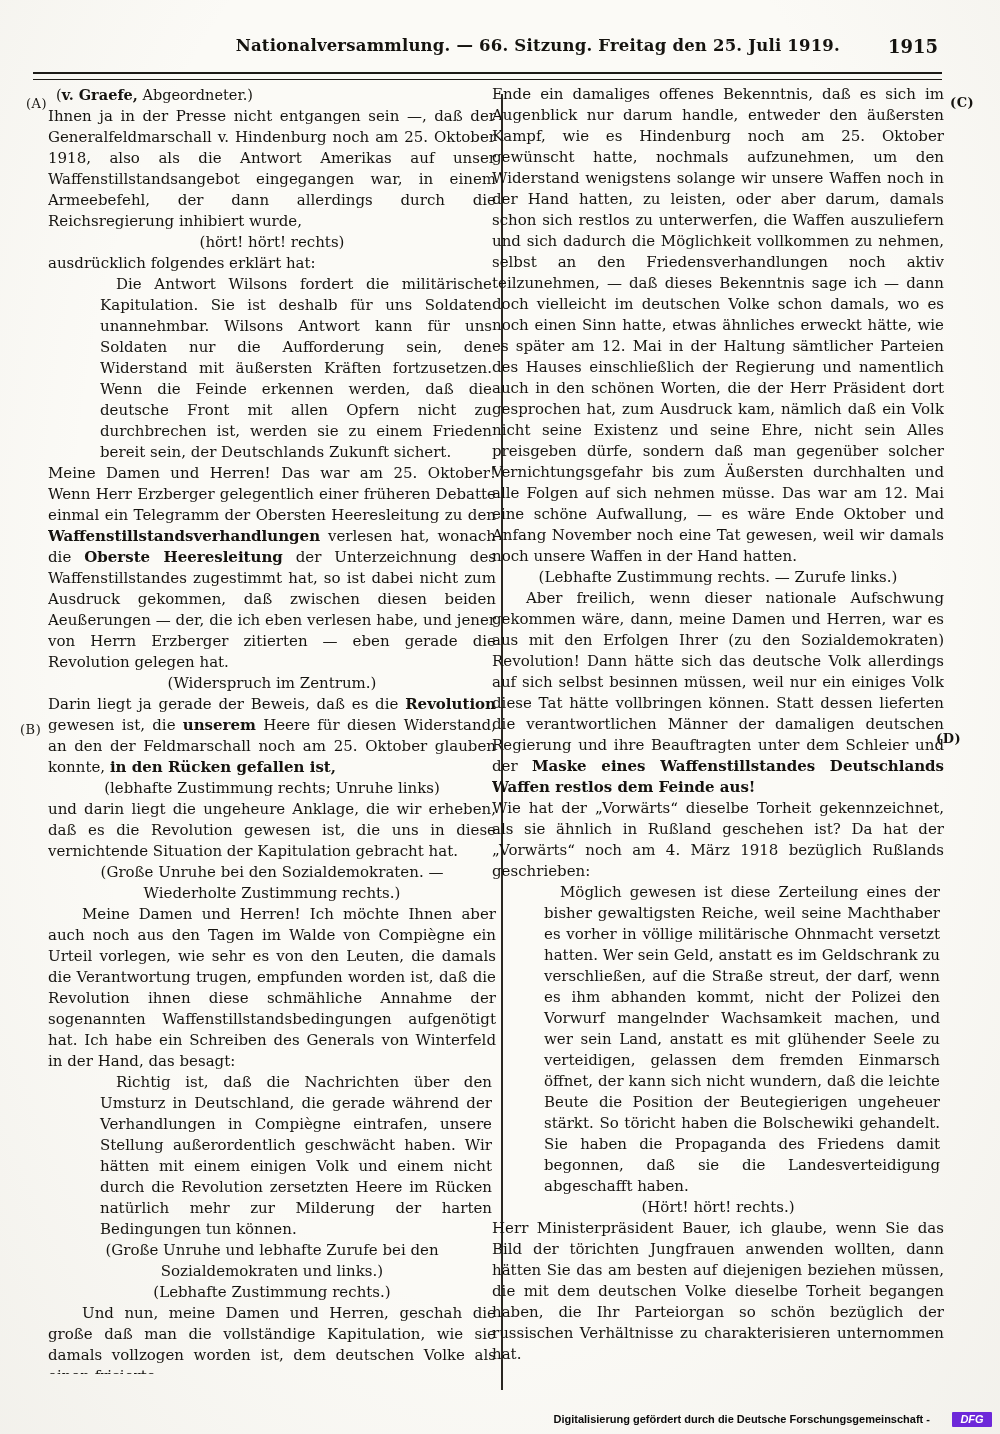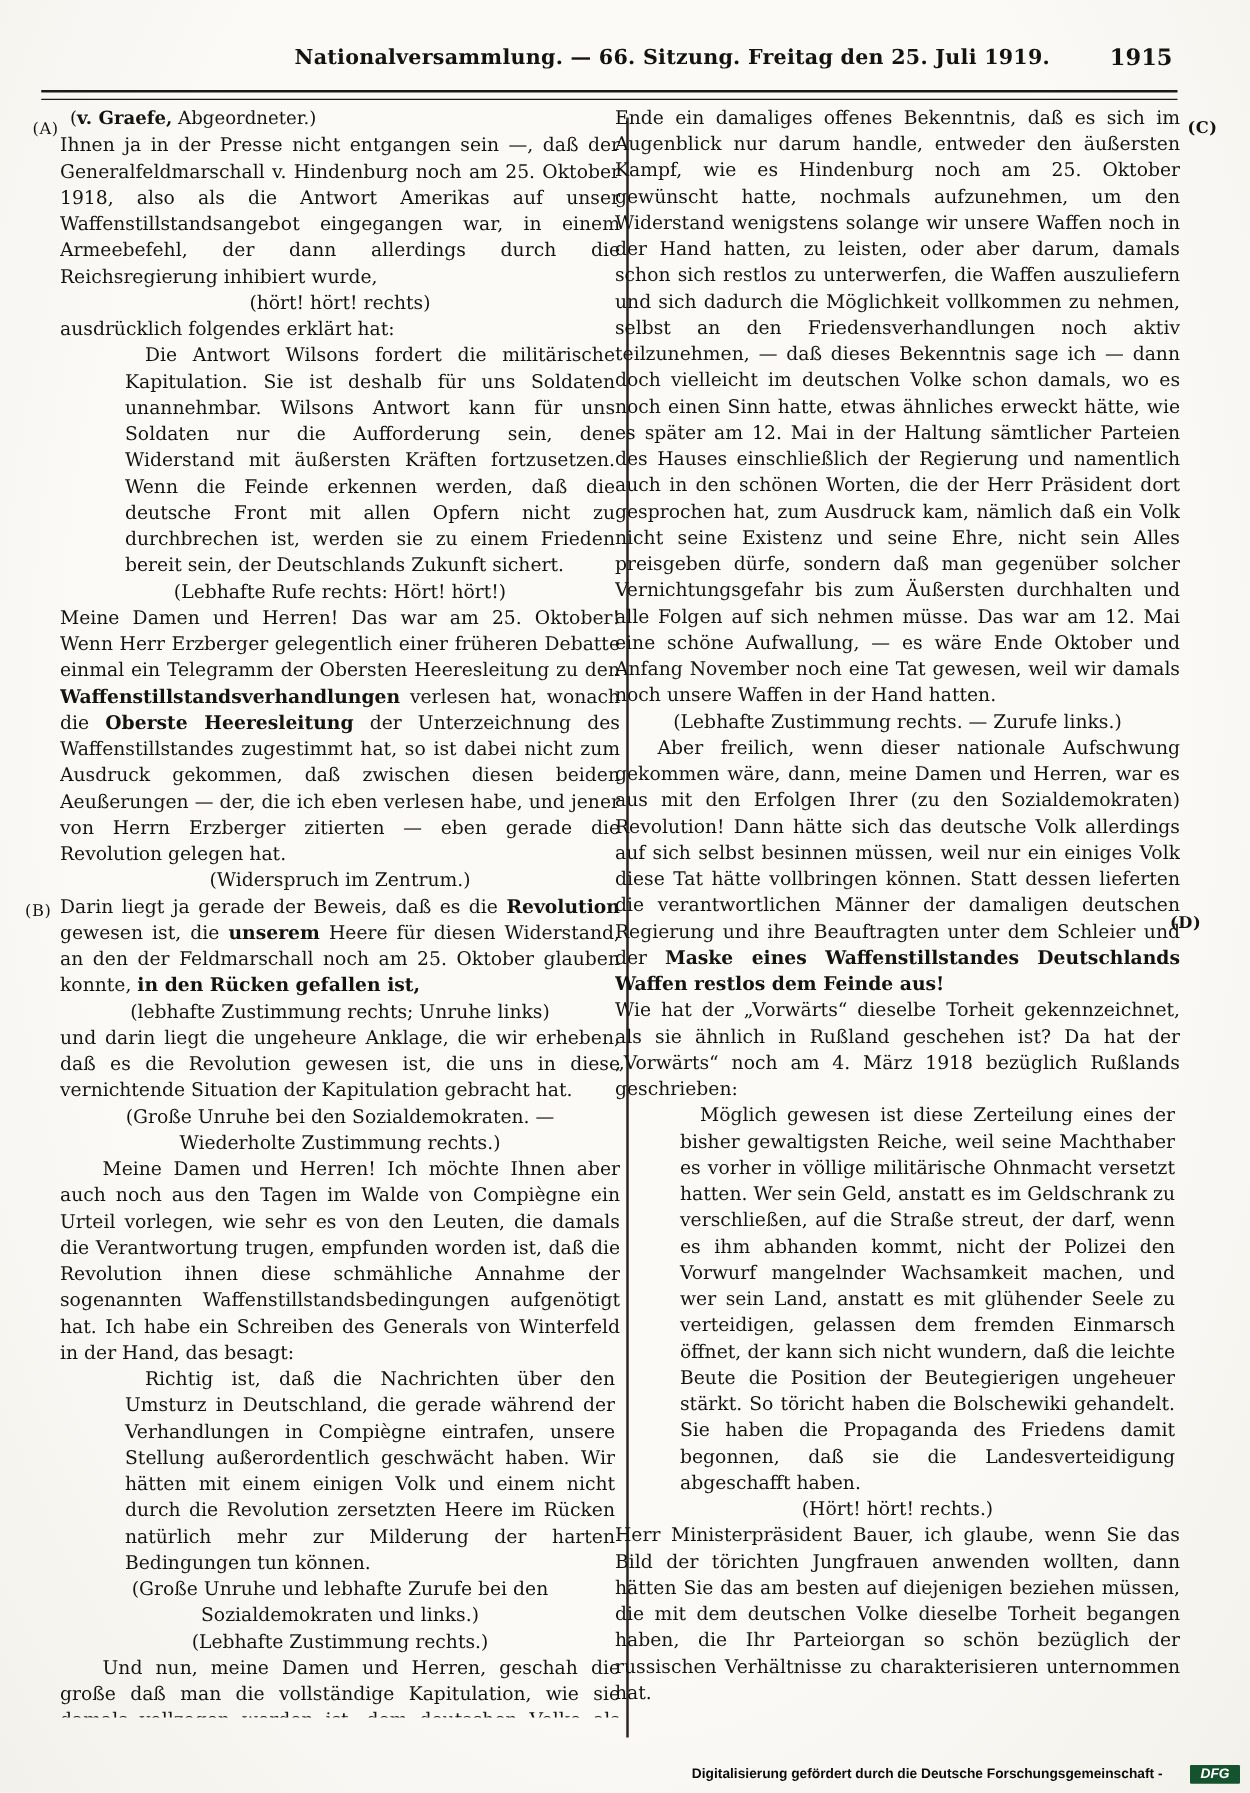--- a/index.html
+++ b/index.html
@@ -65,21 +65,20 @@
 <span class="margin-label ml-c">(C)</span>
 <span class="margin-label ml-d">(D)</span>
 
 <div class="columns">
   <div class="col col-left">
       <p class="blk speaker">(<b>v. Graefe,</b> Abgeordneter.)</p>
       <p class="blk para">Ihnen ja in der Presse nicht entgangen sein —, daß der Generalfeldmarschall v. Hindenburg noch am 25. Oktober 1918, also als die Antwort Amerikas auf unser Waffenstillstandsangebot eingegangen war, in einem Armeebefehl, der dann allerdings durch die Reichsregierung inhibiert wurde,</p>
       <p class="blk stage">(hört! hört! rechts)</p>
       <p class="blk para">ausdrücklich folgendes erklärt hat:</p>
       <p class="blk quote">Die Antwort Wilsons fordert die militärische Kapitulation.  Sie ist deshalb für uns Soldaten unannehmbar.  Wilsons Antwort kann für uns Soldaten nur die Aufforderung sein, den Widerstand mit äußersten Kräften fortzusetzen.  Wenn die Feinde erkennen werden, daß die deutsche Front mit allen Opfern nicht zu durchbrechen ist, werden sie zu einem Frieden bereit sein, der Deutschlands Zukunft sichert.</p>
-      <p class="blk stage">(Lebhafte Rufe rechts: Hört! hört!)</p>
       <p class="blk para">Meine Damen und Herren! Das war am 25. Oktober! Wenn Herr Erzberger gelegentlich einer früheren Debatte einmal ein Telegramm der Obersten Heeresleitung zu den <b>Waffenstillstandsverhandlungen</b> verlesen hat, wonach die <b>Oberste Heeresleitung</b> der Unterzeichnung des Waffenstillstandes zugestimmt hat, so ist dabei nicht zum Ausdruck gekommen, daß zwischen diesen beiden Aeußerungen — der, die ich eben verlesen habe, und jener von Herrn Erzberger zitierten — eben gerade die Revolution gelegen hat.</p>
       <p class="blk stage">(Widerspruch im Zentrum.)</p>
       <p class="blk para">Darin liegt ja gerade der Beweis, daß es die <b>Revolution</b> gewesen ist, die <b>unserem</b> Heere für diesen Widerstand, an den der Feldmarschall noch am 25. Oktober glauben konnte, <b>in den Rücken gefallen ist,</b></p>
       <p class="blk stage">(lebhafte Zustimmung rechts; Unruhe links)</p>
       <p class="blk para">und darin liegt die ungeheure Anklage, die wir erheben, daß es die Revolution gewesen ist, die uns in diese vernichtende Situation der Kapitulation gebracht hat.</p>
       <p class="blk stage">(Große Unruhe bei den Sozialdemokraten. — Wiederholte Zustimmung rechts.)</p>
       <p class="blk para indent">Meine Damen und Herren!  Ich möchte Ihnen aber auch noch aus den Tagen im Walde von Compiègne ein Urteil vorlegen, wie sehr es von den Leuten, die damals die Verantwortung trugen, empfunden worden ist, daß die Revolution ihnen diese schmähliche Annahme der sogenannten Waffenstillstandsbedingungen aufgenötigt hat.  Ich habe ein Schreiben des Generals von Winterfeld in der Hand, das besagt:</p>
       <p class="blk quote">Richtig ist, daß die Nachrichten über den Umsturz in Deutschland, die gerade während der Verhandlungen in Compiègne eintrafen, unsere Stellung außerordentlich geschwächt haben.  Wir hätten mit einem einigen Volk und einem nicht durch die Revolution zersetzten Heere im Rücken natürlich mehr zur Milderung der harten Bedingungen tun können.</p>
       <p class="blk stage">(Große Unruhe und lebhafte Zurufe bei den Sozialdemokraten und links.)</p>
       <p class="blk stage">(Lebhafte Zustimmung rechts.)</p>
@@ -92,14 +91,14 @@
       <p class="blk para indent">Aber freilich, wenn dieser nationale Aufschwung gekommen wäre, dann, meine Damen und Herren, war es aus mit den Erfolgen Ihrer (zu den Sozialdemokraten) Revolution!  Dann hätte sich das deutsche Volk allerdings auf sich selbst besinnen müssen, weil nur ein einiges Volk diese Tat hätte vollbringen können. Statt dessen lieferten die verantwortlichen Männer der damaligen deutschen Regierung und ihre Beauftragten unter dem Schleier und der <b>Maske eines Waffenstillstandes Deutschlands Waffen restlos dem Feinde aus!</b></p>
       <p class="blk para">Wie hat der „Vorwärts“ dieselbe Torheit gekennzeichnet, als sie ähnlich in Rußland geschehen ist?  Da  hat der „Vorwärts“ noch am 4. März 1918 bezüglich Rußlands geschrieben:</p>
       <p class="blk quote">Möglich gewesen ist diese Zerteilung eines der bisher gewaltigsten Reiche, weil seine Machthaber es vorher in völlige militärische Ohnmacht versetzt hatten.  Wer sein Geld, anstatt es im Geldschrank zu verschließen, auf die Straße streut, der darf, wenn es ihm abhanden kommt, nicht der Polizei den Vorwurf mangelnder Wachsamkeit machen, und wer sein Land, anstatt es mit glühender Seele zu verteidigen, gelassen dem fremden Einmarsch öffnet, der kann sich nicht wundern, daß die leichte Beute die Position der Beutegierigen ungeheuer stärkt.  So töricht haben die Bolschewiki gehandelt.  Sie haben die Propaganda des Friedens damit begonnen, daß sie die Landesverteidigung abgeschafft haben.</p>
       <p class="blk stage">(Hört! hört! rechts.)</p>
       <p class="blk para">Herr Ministerpräsident Bauer, ich glaube, wenn Sie das Bild der törichten Jungfrauen anwenden wollten, dann hätten Sie das am besten auf diejenigen beziehen müssen, die mit dem deutschen Volke dieselbe Torheit begangen haben, die Ihr Parteiorgan so schön bezüglich der russischen Verhältnisse zu charakterisieren unternommen hat.</p>
     </div>
 </div>
 
 <div class="digi-footer">
   <span>Digitalisierung gefördert durch die Deutsche Forschungsgemeinschaft -</span>
-  <span class="dfg-logo" style="background: #14532d;">DFG</span>
+  <span class="dfg-logo" style="background: #6d28d9;">DFG</span>
 </div>
 
 </body></html>

